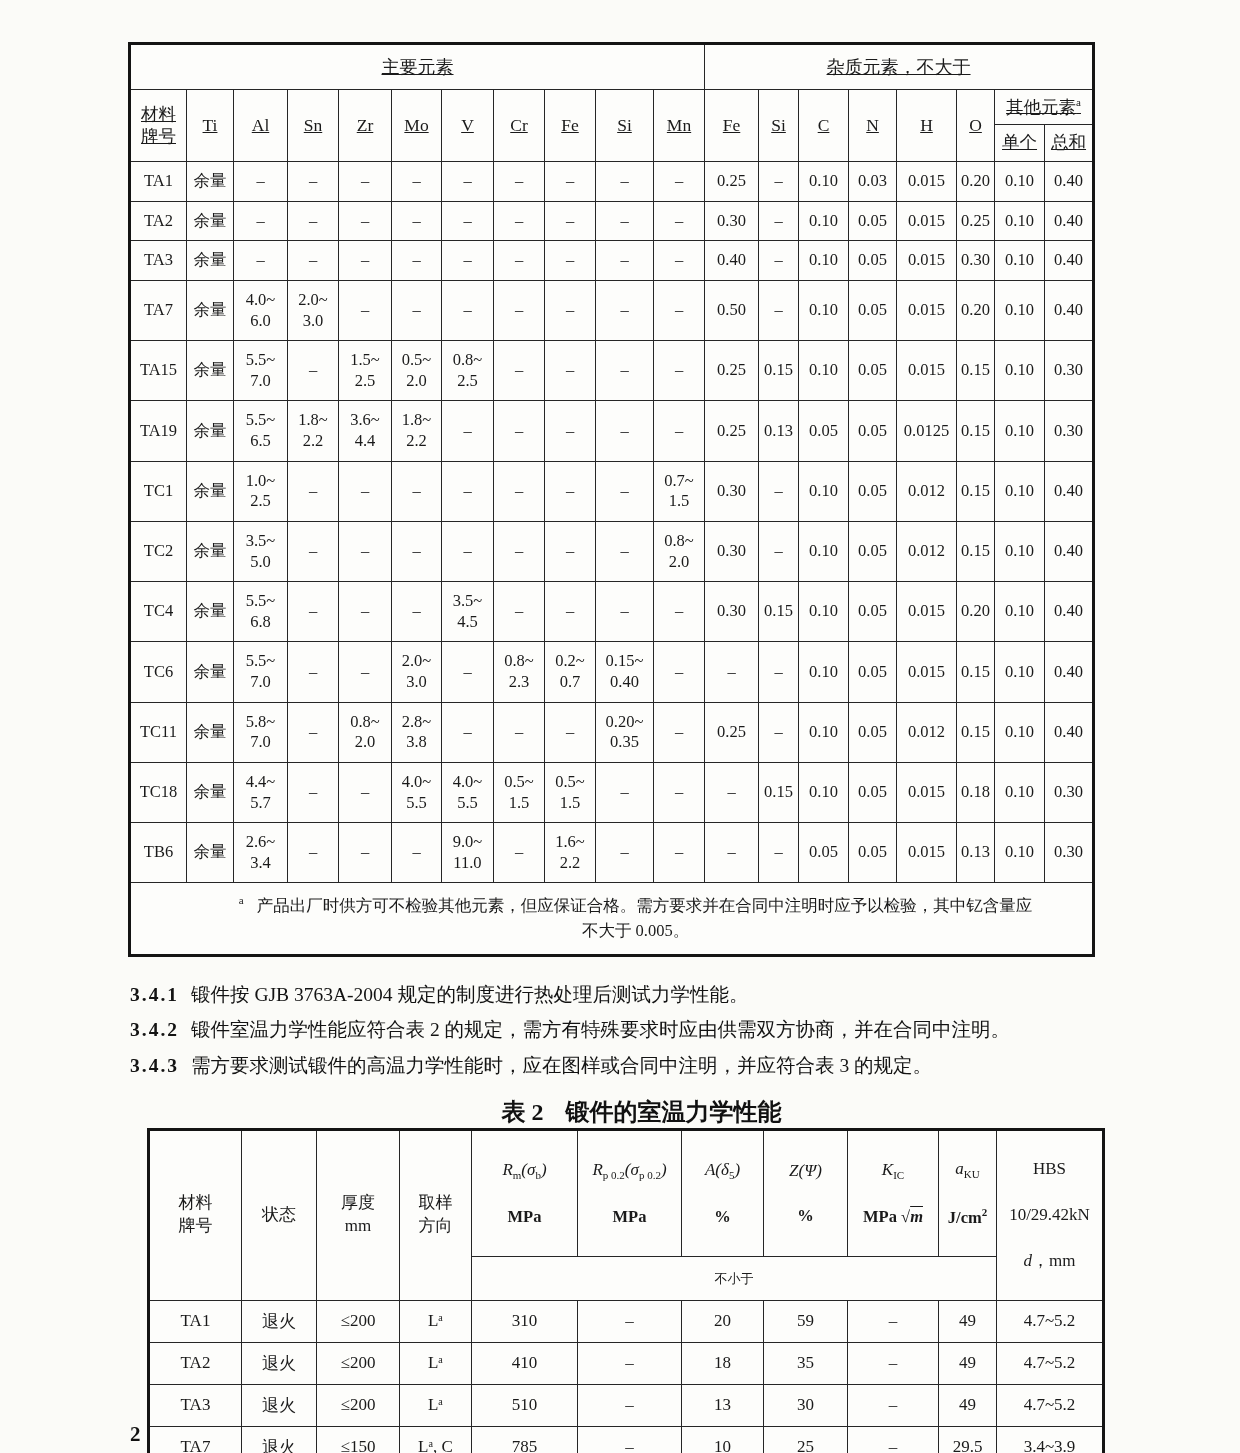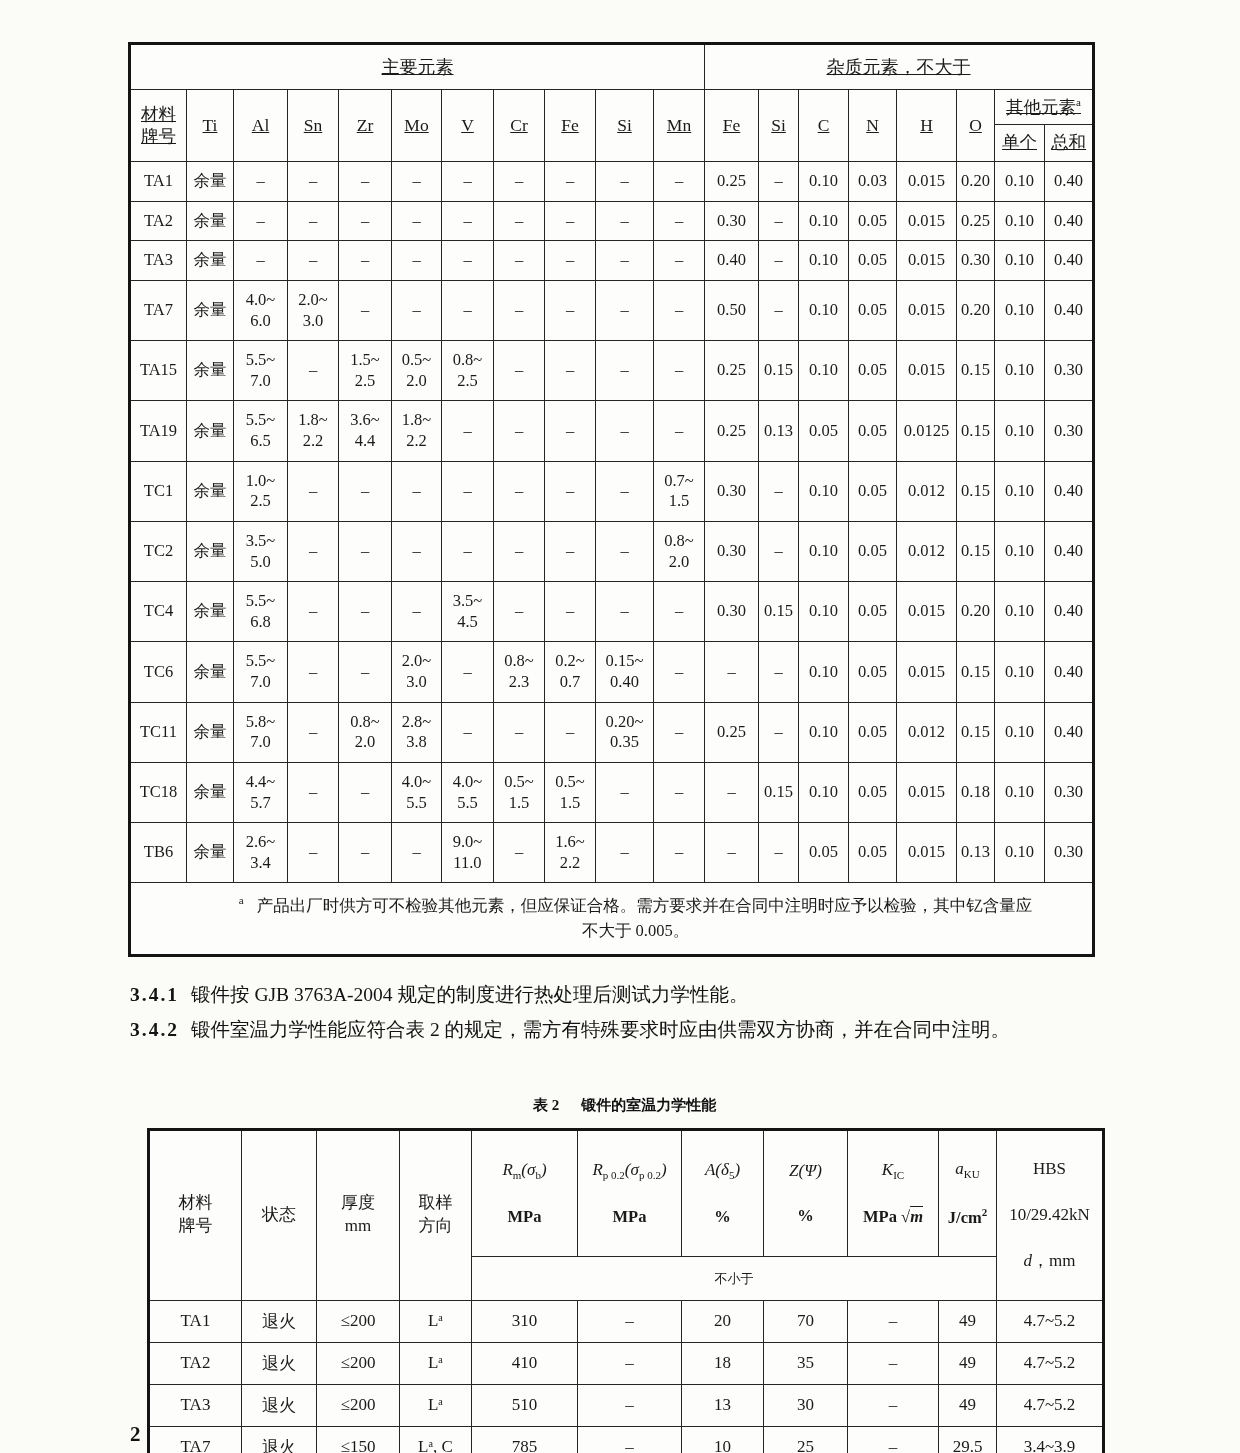--- a/index.html
+++ b/index.html
@@ -8,21 +8,21 @@
     background:#fbfbf8;
     font-family:"Liberation Serif", serif;
     color:#161616;
     overflow:hidden;
   }
   .page{position:relative;width:1240px;height:1453px;}
 
   
   .caption{position:absolute;text-align:center;font-weight:bold;font-size:21px;color:#111;}
   .cap1{top:6px;left:136px;width:964px;margin-top:43px;}
-  .cap2{top:1096px;left:147px;width:955px;font-size:15px;}
+  .cap2{top:1096px;left:164px;width:955px;font-size:24px;}
   .cap-label{margin-right:22px;}
   .cap-unit{position:absolute;right:34px;top:1px;font-weight:bold;}
 
   
   table{border-collapse:collapse;table-layout:fixed;background:#fdfdfb;}
   th,td{
     border:1.5px solid #262626;
     text-align:center;vertical-align:middle;
     white-space:pre-line;
     color:#1a1a1a;
@@ -436,20 +436,21 @@
       <tr>
         <td colspan="19" class="fnote"><sup>a</sup><span>产品出厂时供方可不检验其他元素，但应保证合格。需方要求并在合同中注明时应予以检验，其中钇含量应
 不大于 0.005。</span></td>
       </tr>
     </tfoot>
   </table>
 
   <div class="paras">
     <p><span class="pnum">3.4.1</span><span>锻件按 GJB 3763A-2004 规定的制度进行热处理后测试力学性能。</span></p>
     <p><span class="pnum">3.4.2</span><span>锻件室温力学性能应符合表 2 的规定，需方有特殊要求时应由供需双方协商，并在合同中注明。</span></p>
+    <p><span class="pnum">3.4.3</span><span>需方要求测试锻件的高温力学性能时，应在图样或合同中注明，并应符合表 3 的规定。</span></p>
   </div>
 
   <div class="caption cap2">
     <span class="cap-label">表 2</span><span class="cap-title">锻件的室温力学性能</span>
   </div>
 
   <table class="t2">
     <colgroup>
       <col style="width:93px">
         <col style="width:75px">
@@ -508,21 +509,21 @@
     </thead>
     <tbody>
         <tr>
           <td>TA1</td>
           <td>退火</td>
           <td>≤200</td>
           <td>Lᵃ</td>
           <td>310</td>
           <td>–</td>
           <td>20</td>
-          <td>70</td>
+          <td>59</td>
           <td>–</td>
           <td>49</td>
           <td>4.7~5.2</td>
         </tr>
         <tr>
           <td>TA2</td>
           <td>退火</td>
           <td>≤200</td>
           <td>Lᵃ</td>
           <td>410</td>

